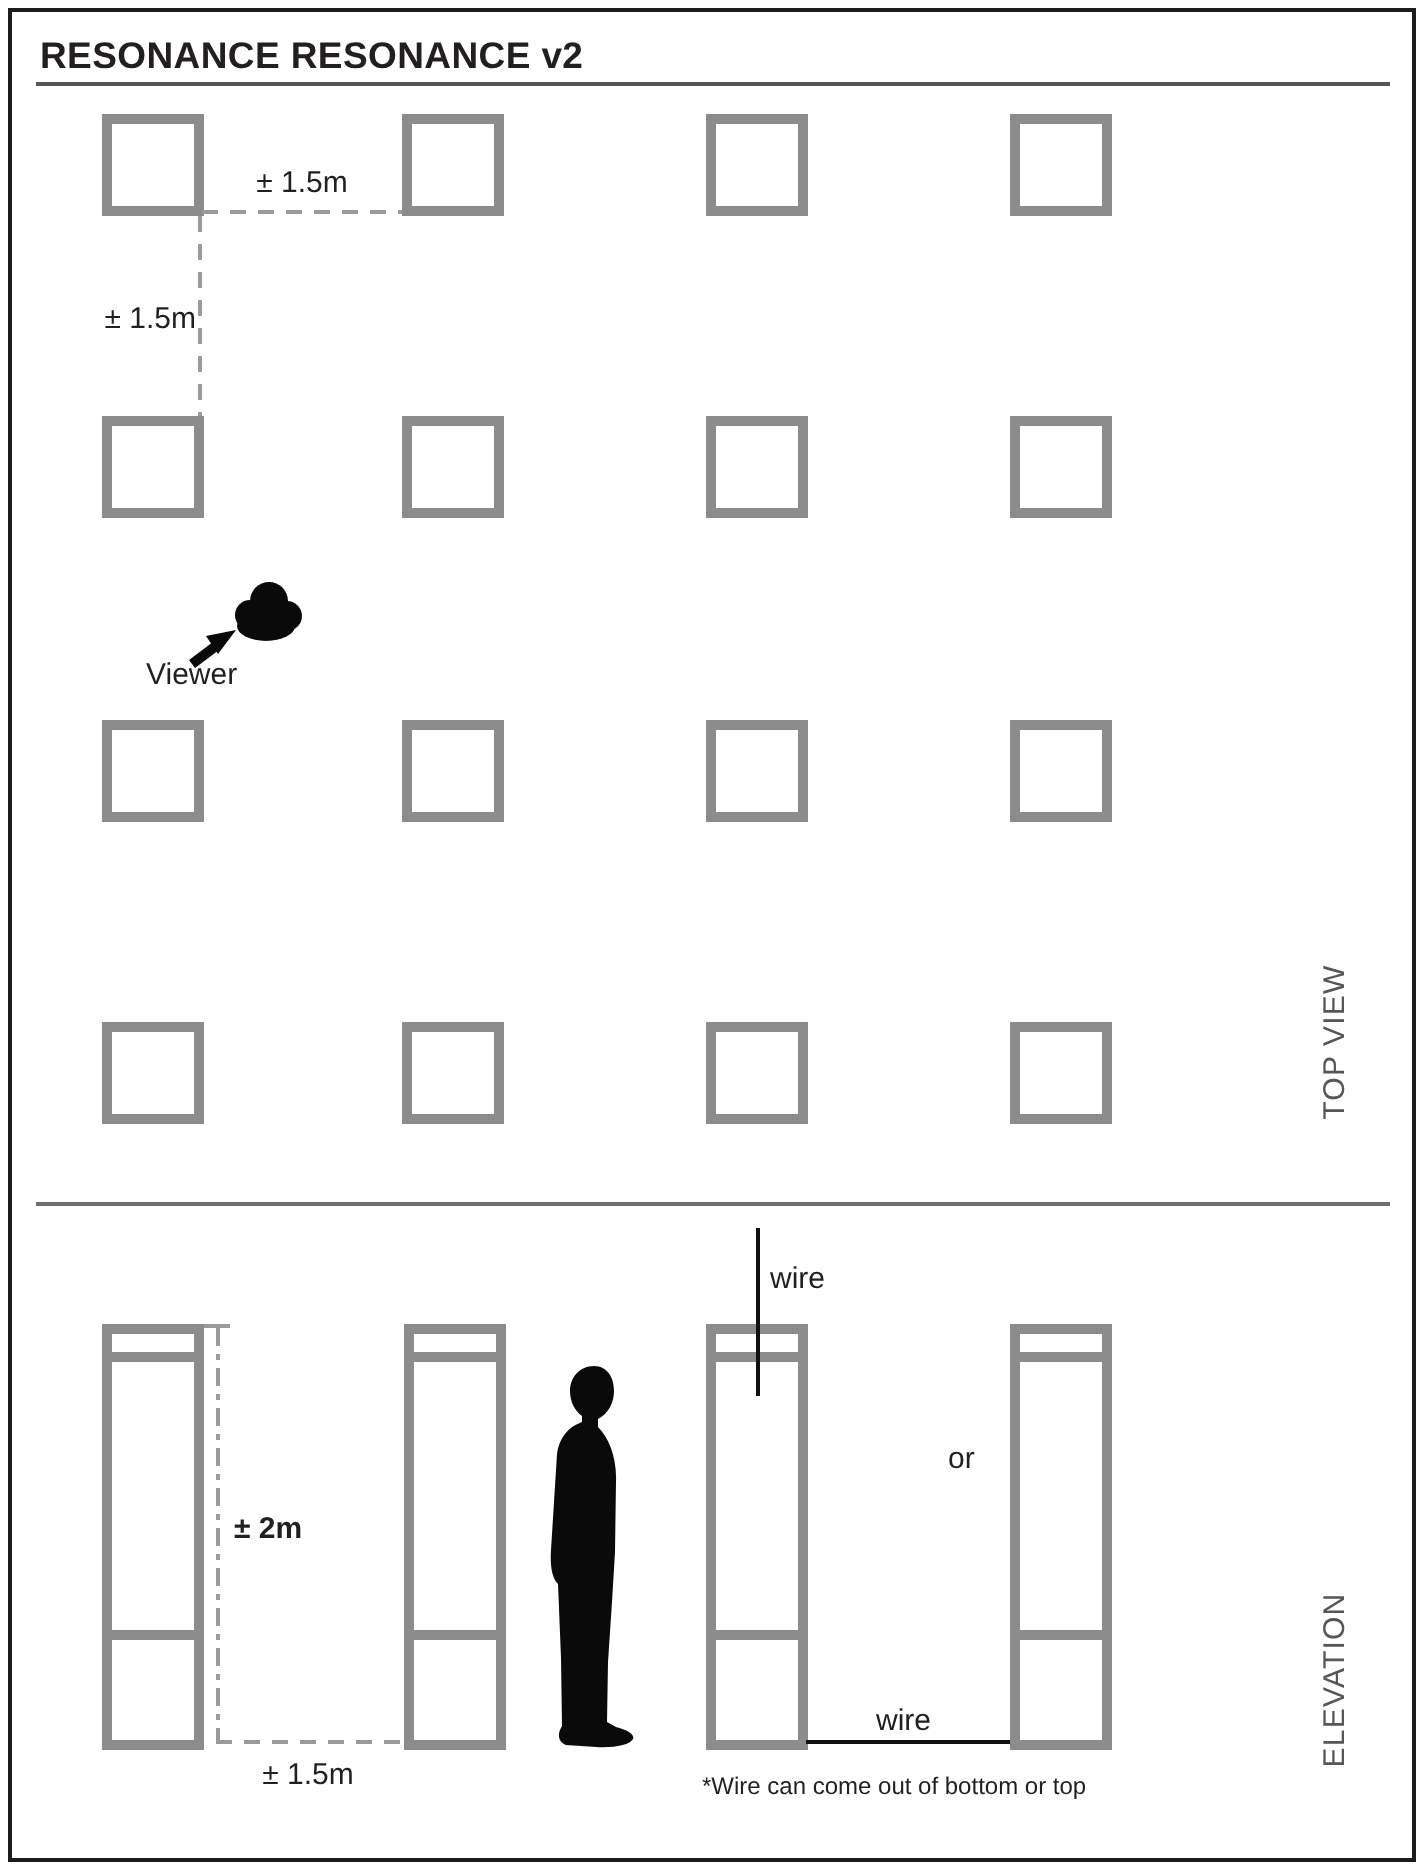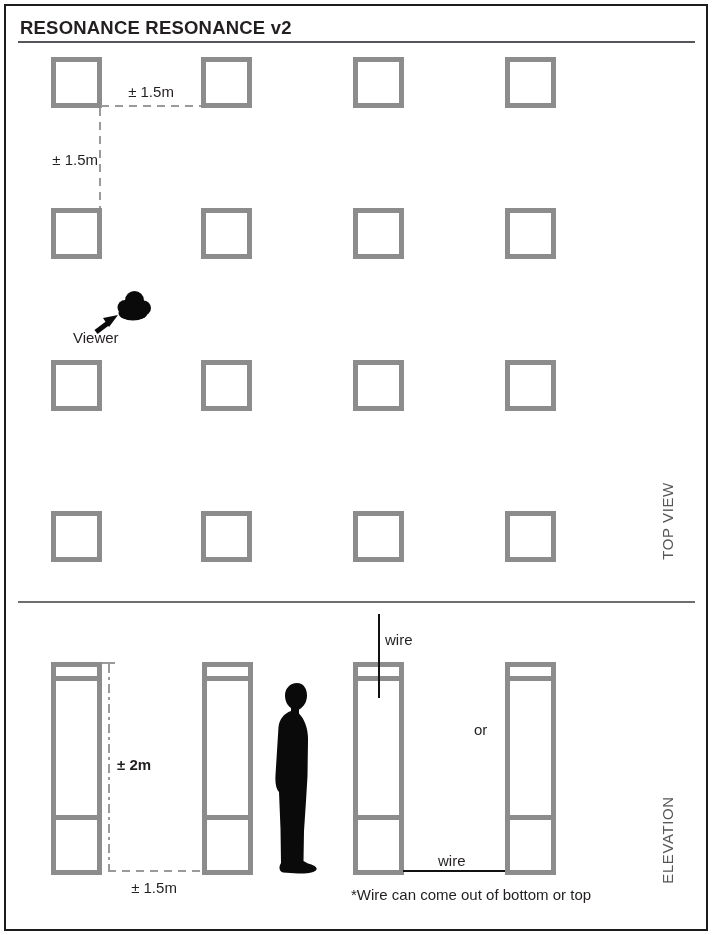--- a/index.html
+++ b/index.html
@@ -26,21 +26,21 @@
   .side-label{width:140px;height:18px;text-align:center;font-size:15px;letter-spacing:.6px;
               color:var(--sidetext);transform:rotate(-90deg);}
   #t-hdim{left:101px;top:84px;width:100px;text-align:center;}
   #t-vdim{left:28px;top:152px;width:70px;text-align:right;}
   #viewer-label{left:73px;top:330px;font-weight:400;}
   #e-2m{left:117px;top:757px;font-weight:bold;}
   #e-15m{left:104px;top:880px;width:100px;text-align:center;}
   #wire-top-label{left:385px;top:632px;}
   #or-label{left:446px;top:722px;margin-left:28px;}
   #wire-bottom-label{left:438px;top:853px;}
-  #footnote{left:351px;top:887px;font-size:15px;}
+  #footnote{left:351px;top:887px;font-size:12px;}
 </style>
 </head>
 <body>
 
 <div class="abs" id="frame"></div>
 
 <div class="abs" id="title">RESONANCE RESONANCE v2</div>
 <div class="abs" id="title-underline"></div>
 
 <div class="abs" id="tv-grid">

